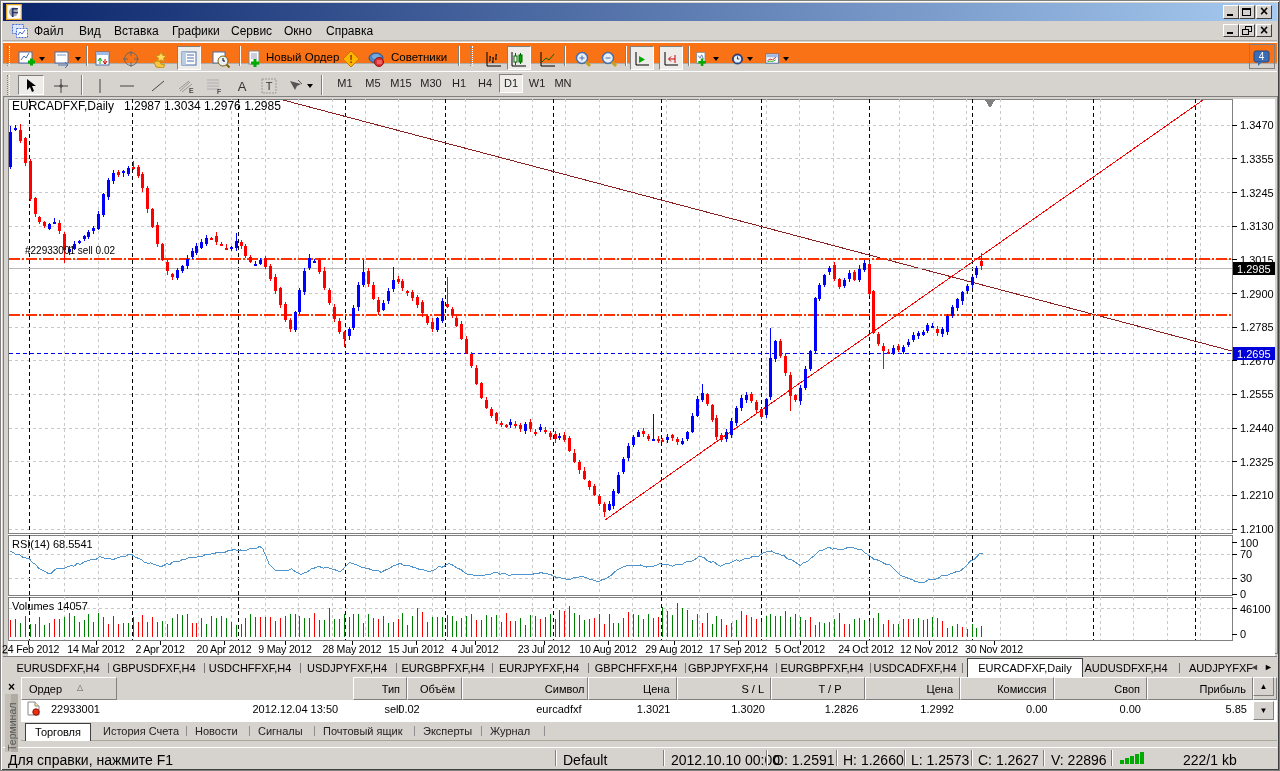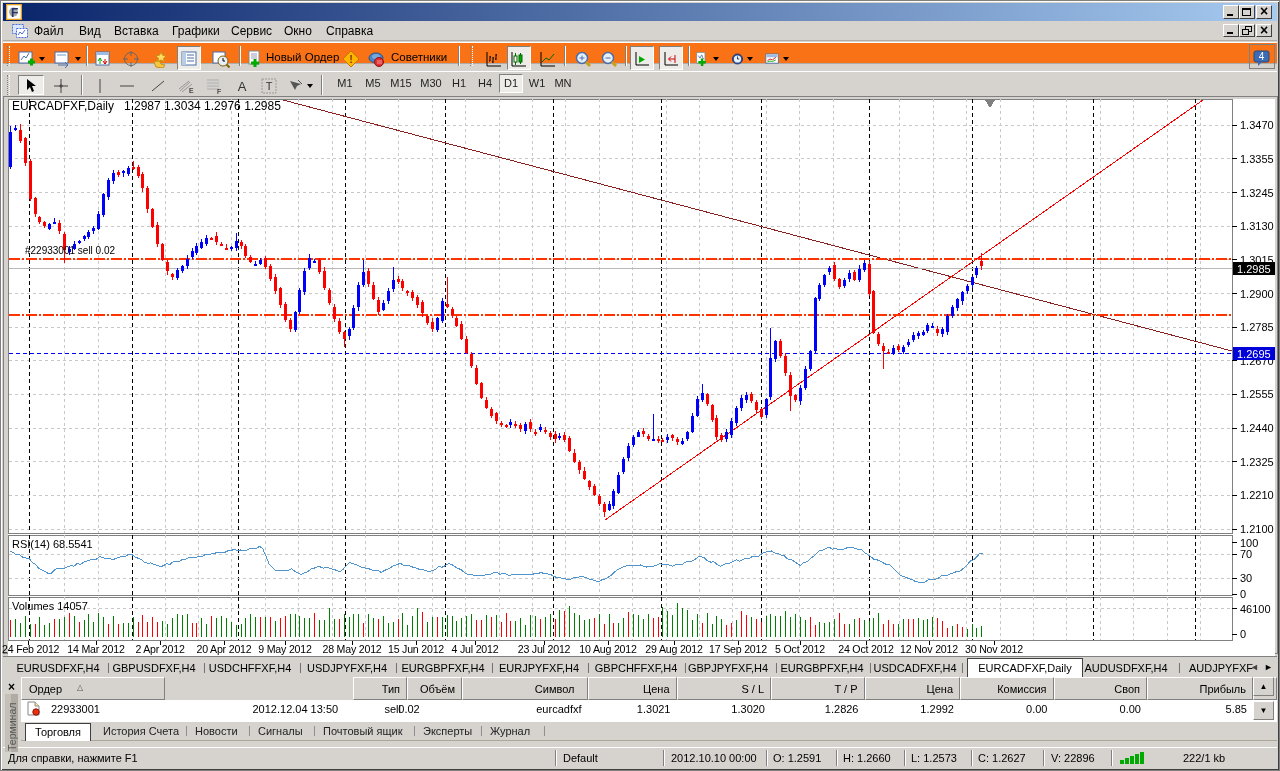--- a/index.html
+++ b/index.html
@@ -39,21 +39,21 @@
 #thead{position:absolute;left:0;top:0;right:0;height:23px;background:#d6d3ce}
 .hcell{position:absolute;top:0;height:23px;background:#d6d3ce;border:1px solid;border-color:#fff #808080 #808080 #fff;font-size:11px;color:#000;padding-top:5px}
 #sortmark{position:absolute;left:74px;top:6px;font-size:8px;color:#555}
 #trow{position:absolute;left:0;top:23px;right:0;height:19px;background:#fff;font-size:11px;padding-top:3px}
 #vscr{position:absolute;right:3px;top:-23px;width:21px;height:42px}
 .scrbtn{position:absolute;left:0;width:21px;height:19px;background:#d6d3ce;border:1px solid;border-color:#fff #808080 #808080 #fff;font-size:8px;text-align:center;line-height:18px;color:#000}
 #ttabs{position:absolute;left:3px;top:722px;right:3px;height:19px;background:#d6d3ce;font-size:11px;border-bottom:1px solid #aca899}
 #ttsel{position:absolute;left:22px;top:1px;width:66px;height:18px;background:#fff;border:1px solid #404040;border-bottom:none;text-align:center;line-height:17px}
 .ttab{position:absolute;top:3px;color:#222}
 .ttsep{position:absolute;top:2px;color:#888}
-#status{position:absolute;left:3px;top:747px;right:3px;height:20px;background:#d6d3ce;border-top:1px solid #fff;font-size:11px}
+#status{position:absolute;left:3px;top:747px;right:3px;height:20px;background:#d6d3ce;border-top:1px solid #fff;font-size:14px}
 #status>span{position:absolute;top:4px;color:#000;white-space:nowrap}
 .ssep{position:absolute;top:2px;width:2px;height:16px;border-left:1px solid #808080;border-right:1px solid #fff}
 </style></head>
 <body>
 <div id="frame"></div>
 <div id="titlebar">
 <div id="tico"><svg width="16" height="16">
         <rect x="0.5" y="0.5" width="15" height="15" fill="#fff" stroke="#e8a020" stroke-width="1.5"></rect>
         <path d="M3 8 a4.5 4.5 0 1 0 9 0 a4.5 4.5 0 1 0 -9 0" fill="#a8a8a8"></path>
         <text x="5" y="13" font-size="12" font-weight="bold" fill="#23356e" font-family="Liberation Sans">F</text>
@@ -1202,38 +1202,38 @@
 <div id="term">
 <div id="tstrip">
       <div id="tclose">×</div>
       <svg width="17" height="62" style="position:absolute;left:0;top:16px">
         <rect x="2" y="1" width="13" height="58" fill="#b0aca4"></rect>
         <rect x="2" y="1" width="6" height="58" fill="#c4c0b8"></rect>
         <text transform="translate(12.5,58) rotate(-90)" font-size="10.5" fill="#5a5a5a" font-family="Liberation Sans, sans-serif">Терминал</text>
       </svg>
     </div>
 <div id="thead">
-<div class="hcell" style="left:18px;width:144px;"><span style="margin-left:7px">Ордер</span></div>
+<div class="hcell" style="left:18px;width:96px;"><span style="margin-left:7px">Ордер</span></div>
 <div class="hcell" style="left:349.5px;width:54.5px;">
         <span style="float:right;margin-right:6px">Тип</span>
       </div>
 <div class="hcell" style="left:404px;width:55px;">
         <span style="float:right;margin-right:6px">Объём</span>
       </div>
 <div class="hcell" style="left:459px;width:125.5px;">
-        <span style="float:right;margin-right:12px">Символ</span>
+        <span style="float:right;margin-right:2px">Символ</span>
       </div>
 <div class="hcell" style="left:584.5px;width:89.0px;">
         <span style="float:right;margin-right:6px">Цена</span>
       </div>
 <div class="hcell" style="left:673.5px;width:94.5px;">
         <span style="float:right;margin-right:6px">S / L</span>
       </div>
 <div class="hcell" style="left:768px;width:93.5px;">
-        <span style="float:right;margin-right:6px">T / P</span>
+        <span style="float:right;margin-right:22px">T / P</span>
       </div>
 <div class="hcell" style="left:861.5px;width:95.5px;">
         <span style="float:right;margin-right:6px">Цена</span>
       </div>
 <div class="hcell" style="left:957px;width:93.5px;">
         <span style="float:right;margin-right:6px">Комиссия</span>
       </div>
 <div class="hcell" style="left:1050.5px;width:93.5px;">
         <span style="float:right;margin-right:6px">Своп</span>
       </div>

